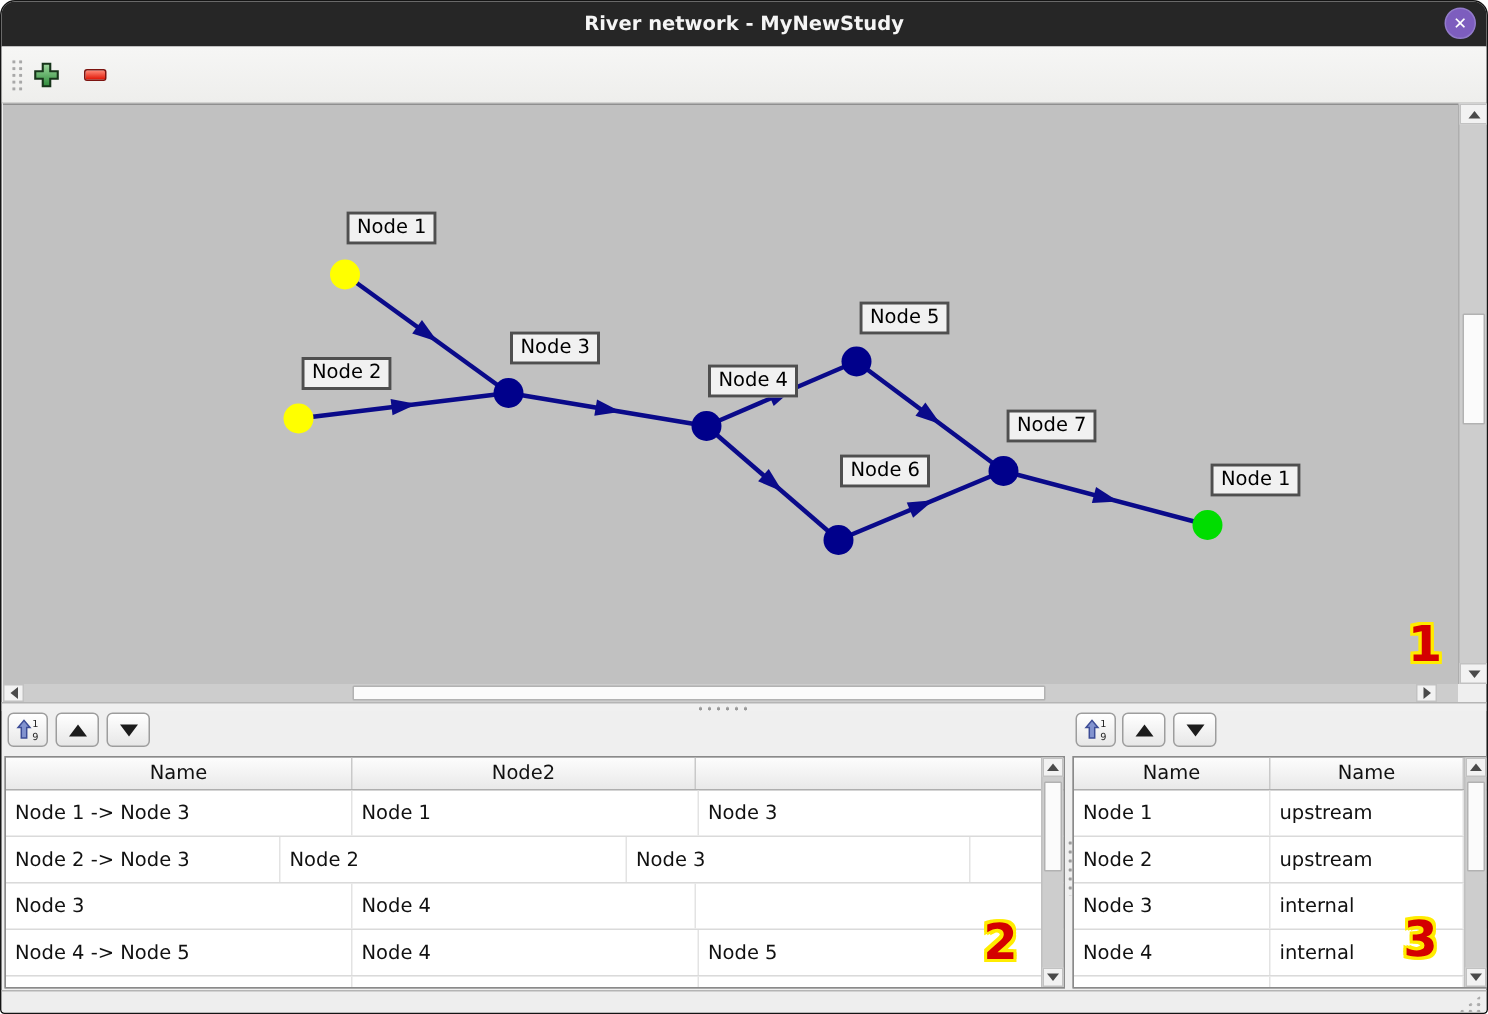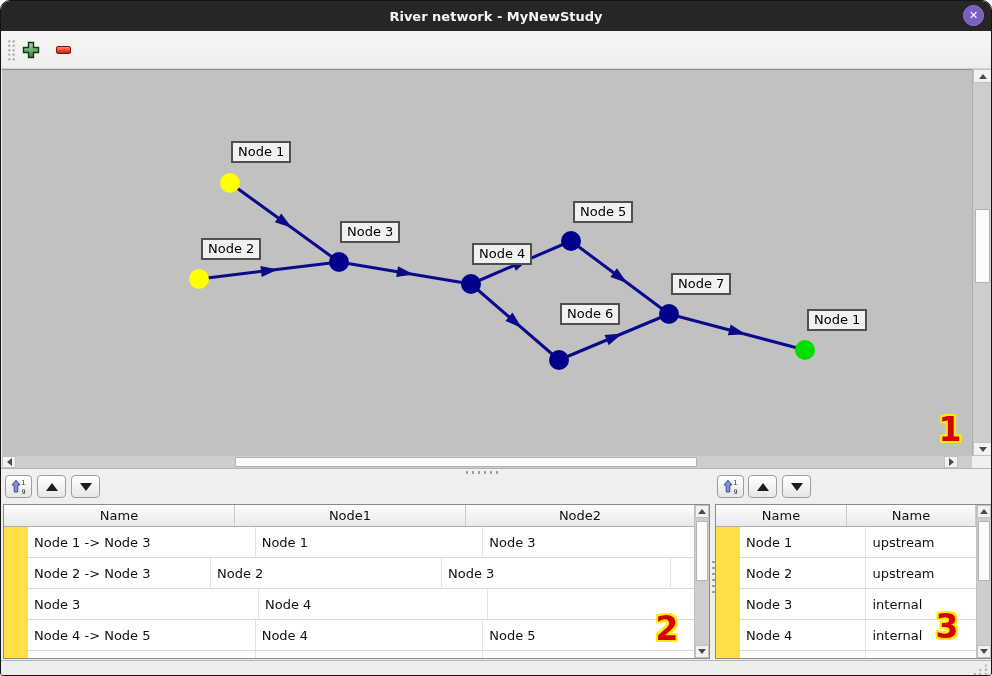--- a/index.html
+++ b/index.html
@@ -56,26 +56,26 @@
                   background-image:radial-gradient(circle,#9a9a9a 1.1px,transparent 1.3px); background-size:3px 6px; }
 
   
   .mini-btn { position:absolute; top:474px; height:23px; border:1px solid #9d9d9d; border-radius:4px;
               background:linear-gradient(#ffffff,#e7e7e7); box-sizing:border-box;
               display:flex; align-items:center; justify-content:center; cursor:pointer; }
   .mini-btn .tri.up   { border-left:6px solid transparent; border-right:6px solid transparent; border-bottom:8px solid #1c1c1c; }
   .mini-btn .tri.down { border-left:6px solid transparent; border-right:6px solid transparent; border-top:8px solid #1c1c1c; }
 
   
-  .tablebox { position:absolute; top:503px; height:155px; background:#fde047;
+  .tablebox { position:absolute; top:503px; height:155px; background:#a3a3a3;
               border:1px solid #8a8a8a; box-sizing:border-box; overflow:hidden; }
   .thead { display:flex; height:21px; background:linear-gradient(#fdfdfd,#e9e9e9); border-bottom:1px solid #aeaeae; }
   .th { box-sizing:border-box; border-right:1px solid #c9c9c9; display:flex; align-items:center;
         justify-content:center; font-size:13px; color:#111; }
-  .tr { display:flex; height:30px; background:#ffffff; border-bottom:1px solid #dadada;margin-left:24px; }
+  .tr { display:flex; height:30px; background:#ffffff; border-bottom:1px solid #dadada; }
   .tr.partial { height:12px; border-bottom:none; }
   .td { box-sizing:border-box; border-right:1px solid #e3e3e3; padding:0 6px; display:flex;
         align-items:center; font-size:13px; color:#111; white-space:nowrap; overflow:hidden; }
 
   
   .bottomstrip { position:absolute; left:0; top:659px; width:100%; height:17px; background:#eeeeee;
                  border-top:1px solid #b4b4b4; box-sizing:border-box; }
   .grip { position:absolute; right:3px; bottom:2px; width:16px; height:12px;
           background-image:radial-gradient(circle,#ababab 1.1px,transparent 1.3px);
           background-size:5.5px 4.5px; clip-path:polygon(100% 0,100% 100%,0 100%); }
@@ -204,21 +204,20 @@
       <div class="tri up"></div>
     </div>
   <div class="mini-btn" style="left:781px; width:29px;">
       <div class="tri down"></div>
     </div>
 
   <div class="tablebox" style="left:2px; width:707px;">
     <div id="edges-table">
         <div class="thead">
           <div class="th" style="width: 231px;">Name</div>
-          <div class="th" style="width: 231px;">Node1</div>
           <div class="th" style="width: 229px;">Node2</div>
         </div>
         <div class="tr">
           <div class="td" style="width: 231px;">Node 1 -&gt; Node 3</div>
           <div class="td" style="width: 231px;">Node 1</div>
           <div class="td" style="width: 229px;">Node 3</div>
         </div>
         <div class="tr">
           <div class="td" style="width: 183px;">Node 2 -&gt; Node 3</div>
           <div class="td" style="width: 231px;">Node 2</div>

